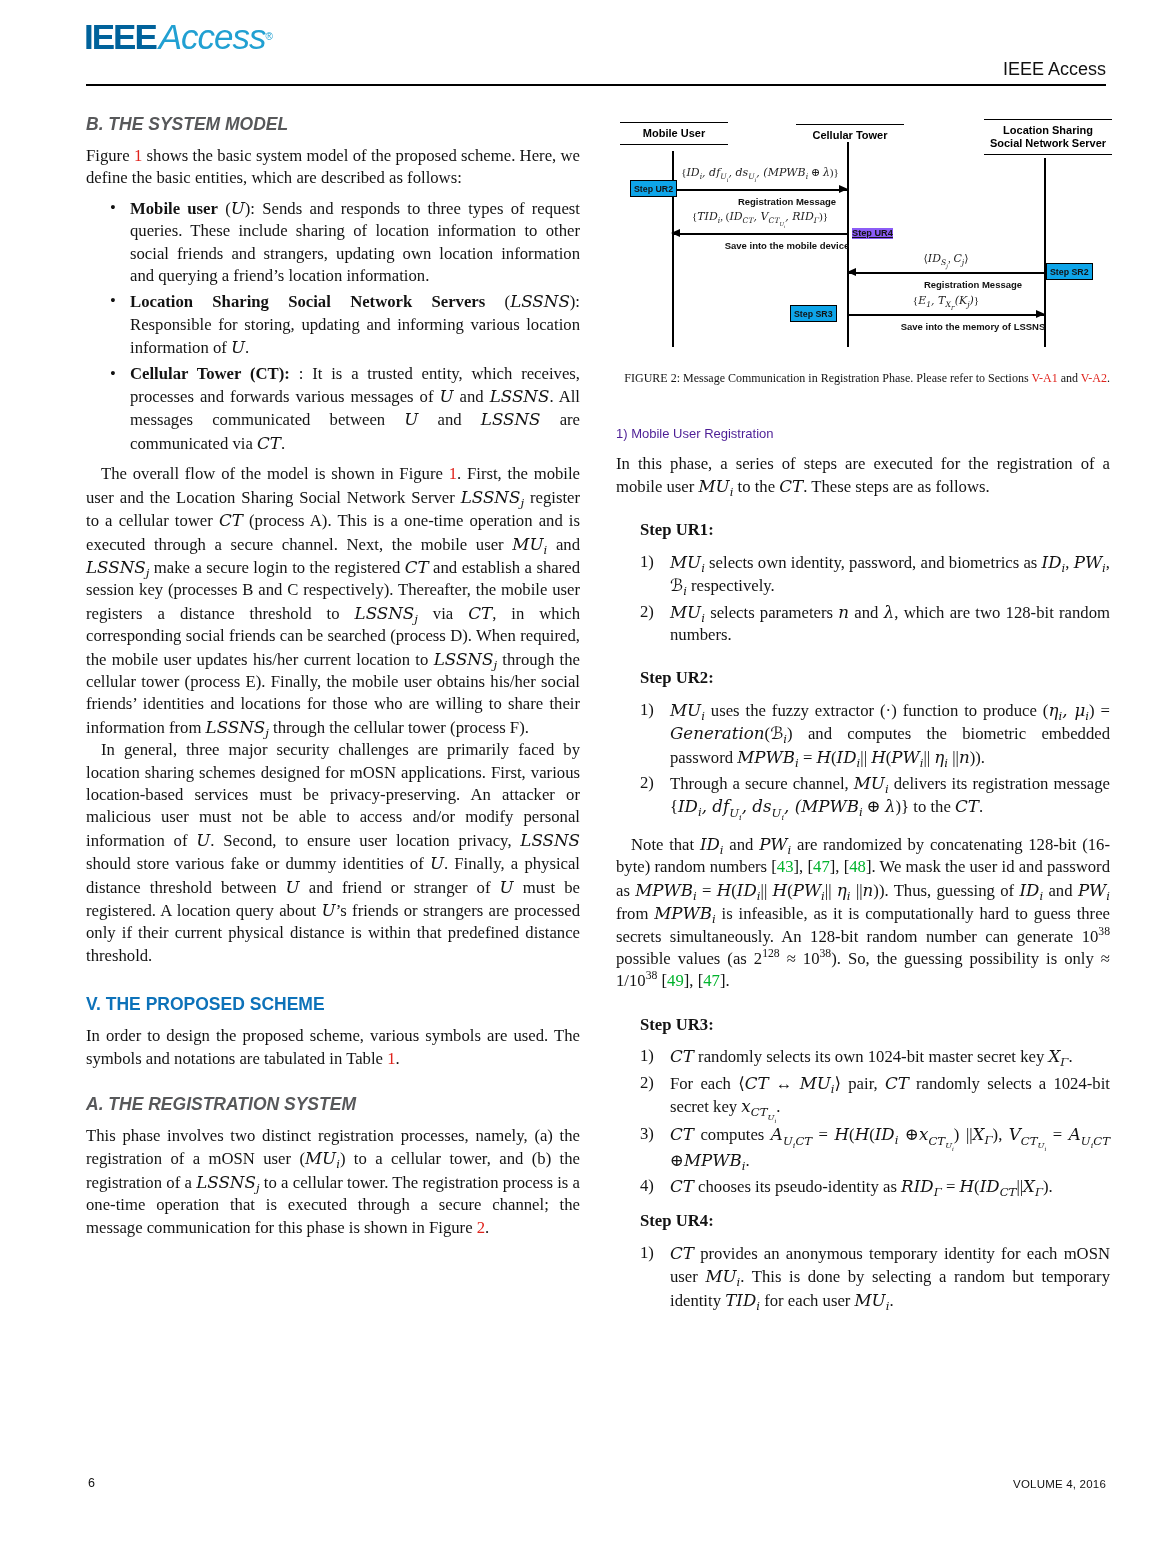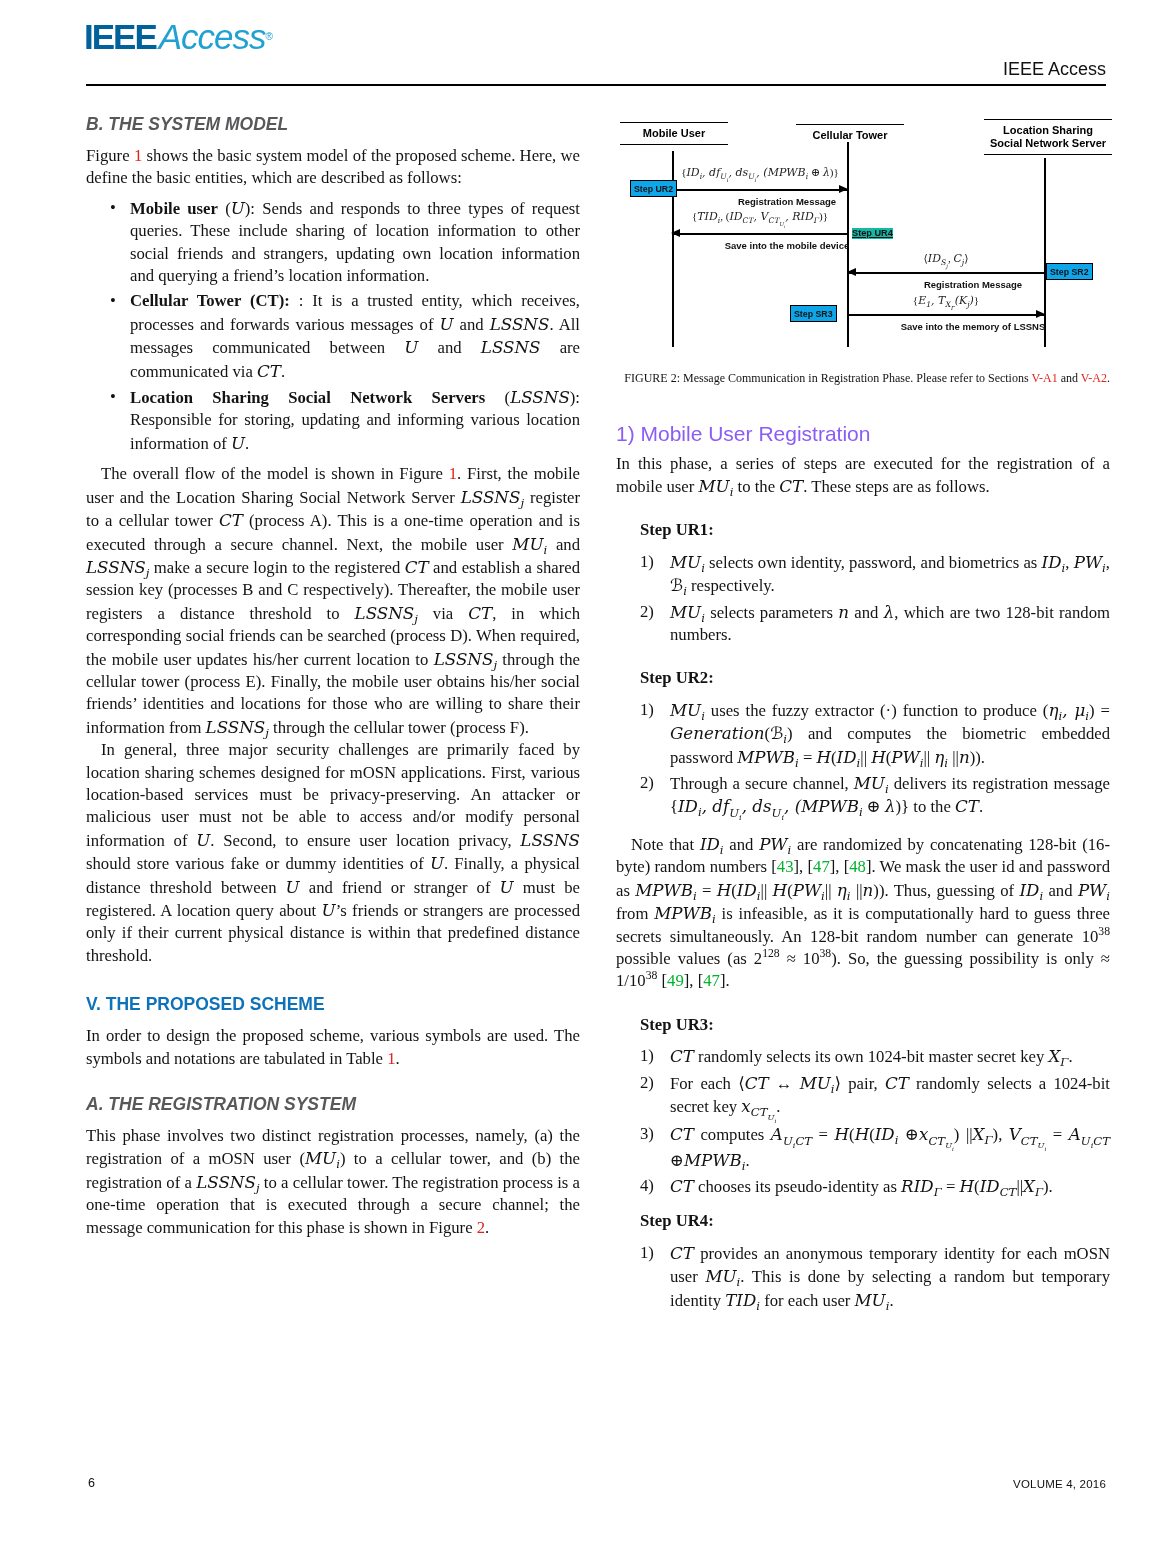--- a/index.html
+++ b/index.html
@@ -17,21 +17,21 @@
   .col-right{position:absolute;left:596px;top:112px;width:494px;}
   p{margin:0;text-align:justify;}
   .ind{text-indent:15px;}
   .m{font-style:italic;font-family:"DejaVu Serif","DejaVu Sans",serif;}
   sub,sup{font-size:70%;line-height:0;}
   .ref{color:#e0231c;}
   .cite{color:#00b32c;}
   .h-gray{font-family:"Liberation Sans",sans-serif;font-style:italic;font-weight:bold;font-size:17.5px;line-height:21px;color:#57585a;margin:2px 0 10px 0;}
   .h-blue{font-family:"Liberation Sans",sans-serif;font-weight:bold;font-size:17.5px;line-height:21px;color:#0d72b9;margin:27px 0 10px 0;}
   .h-gray2{margin-top:24px;}
-  .h-sub{font-family:"Liberation Sans",sans-serif;font-weight:normal;font-size:21px;line-height:19px;color:#8b5cf6;margin:36px 0 10px 0;}
+  .h-sub{font-family:"Liberation Sans",sans-serif;font-weight:normal;font-size:13px;line-height:19px;color:#4c1d95;margin:36px 0 10px 0;}
   .bl{margin:7px 0 8px 0;}
   .bli{position:relative;margin:0 0 3px 44px;text-align:justify;}
   .bli::before{content:"\2022";position:absolute;left:-20px;top:0;}
   .step-title{font-weight:bold;margin:21px 0 9px 24px;}
   .li{display:flex;margin:0 0 3px 24px;}
   .num{flex:0 0 30px;}
   .itxt{flex:1;text-align:justify;}
   .note{margin-top:14px;text-indent:15px;}
   .cap{font-size:12px;line-height:17.6px;margin-top:14px;text-align:right;}
   
@@ -40,41 +40,41 @@
   .box2{border-top:1.5px solid #000;border-bottom:1.5px solid #000;}
   .box1{border-top:1.5px solid #000;}
   .ll{position:absolute;width:1.5px;background:#000;}
   .mlabel{position:absolute;text-align:center;font-size:11px;line-height:13px;color:#222;white-space:nowrap;}
   .msub{position:absolute;text-align:center;font:bold 9.5px/11px "Liberation Sans",sans-serif;color:#111;padding-left:27px;}
   .arrow{position:absolute;height:1.5px;background:#000;}
   .ah{position:absolute;top:-3.6px;width:0;height:0;border-top:4.2px solid transparent;border-bottom:4.2px solid transparent;}
   .ah.r{right:-1px;border-left:9px solid #000;}
   .ah.l{left:-1px;border-right:9px solid #000;}
   .stepbox{position:absolute;border:1.3px solid #000;background:#0ea5e9;font:bold 8.8px/10px "Liberation Sans",sans-serif;padding:2.5px 3px;white-space:nowrap;}
-  .steptxt{position:absolute;background:#14b8a6;font:bold 9.2px/11px "Liberation Sans",sans-serif;white-space:nowrap;text-decoration:underline;}
+  .steptxt{position:absolute;background:#8b5cf6;font:bold 9.2px/11px "Liberation Sans",sans-serif;white-space:nowrap;text-decoration:underline;}
   
   .pageno{position:absolute;left:68px;top:1476px;font:12.5px "Liberation Sans",sans-serif;color:#111;}
   .volume{position:absolute;right:66px;top:1478px;font:11.5px "Liberation Sans",sans-serif;color:#111;letter-spacing:.2px;}
 </style>
 </head>
 <body>
 
 <div class="page">
 
   <div class="logo"><span class="ieee">IEEE</span><span class="access">Access</span><span class="reg">®</span></div>
   <div class="jlabel">IEEE Access</div>
   <div class="rule"></div>
 
   <div class="col-left">
     <h2 class="h-gray">B. THE SYSTEM MODEL</h2>
     <p>Figure <span class="ref">1</span> shows the basic system model of the proposed scheme. Here, we define the basic entities, which are described as follows:</p>
     <div class="bl">
       <div class="bli"><b>Mobile user</b> (<span class="m">U</span>): Sends and responds to three types of request queries. These include sharing of location information to other social friends and strangers, updating own location information and querying a friend’s location information.</div>
+      <div class="bli"><b>Location Sharing Social Network Servers</b> (<span class="m">LSSNS</span>): Responsible for storing, updating and informing various location information of <span class="m">U</span>.</div>
       <div class="bli"><b>Cellular Tower (CT):</b> : It is a trusted entity, which receives, processes and forwards various messages of <span class="m">U</span> and <span class="m">LSSNS</span>. All messages communicated between <span class="m">U</span> and <span class="m">LSSNS</span> are communicated via <span class="m">CT</span>.</div>
-      <div class="bli"><b>Location Sharing Social Network Servers</b> (<span class="m">LSSNS</span>): Responsible for storing, updating and informing various location information of <span class="m">U</span>.</div>
     </div>
     <p class="ind">The overall flow of the model is shown in Figure <span class="ref">1</span>. First, the mobile user and the Location Sharing Social Network Server <span class="m">LSSNS<sub>j</sub></span> register to a cellular tower <span class="m">CT</span> (process A). This is a one-time operation and is executed through a secure channel. Next, the mobile user <span class="m">MU<sub>i</sub></span> and <span class="m">LSSNS<sub>j</sub></span> make a secure login to the registered <span class="m">CT</span> and establish a shared session key (processes B and C respectively). Thereafter, the mobile user registers a distance threshold to <span class="m">LSSNS<sub>j</sub></span> via <span class="m">CT</span>, in which corresponding social friends can be searched (process D). When required, the mobile user updates his/her current location to <span class="m">LSSNS<sub>j</sub></span> through the cellular tower (process E). Finally, the mobile user obtains his/her social friends’ identities and locations for those who are willing to share their information from <span class="m">LSSNS<sub>j</sub></span> through the cellular tower (process F).</p>
     <p class="ind">In general, three major security challenges are primarily faced by location sharing schemes designed for mOSN applications. First, various location-based services must be privacy-preserving. An attacker or malicious user must not be able to access and/or modify personal information of <span class="m">U</span>. Second, to ensure user location privacy, <span class="m">LSSNS</span> should store various fake or dummy identities of <span class="m">U</span>. Finally, a physical distance threshold between <span class="m">U</span> and friend or stranger of <span class="m">U</span> must be registered. A location query about <span class="m">U</span>’s friends or strangers are processed only if their current physical distance is within that predefined distance threshold.</p>
     <h2 class="h-blue">V. THE PROPOSED SCHEME</h2>
     <p>In order to design the proposed scheme, various symbols are used. The symbols and notations are tabulated in Table <span class="ref">1</span>.</p>
     <h2 class="h-gray h-gray2">A. THE REGISTRATION SYSTEM</h2>
     <p>This phase involves two distinct registration processes, namely, (a) the registration of a mOSN user (<span class="m">MU<sub>i</sub></span>) to a cellular tower, and (b) the registration of a <span class="m">LSSNS<sub>j</sub></span> to a cellular tower. The registration process is a one-time operation that is executed through a secure channel; the message communication for this phase is shown in Figure <span class="ref">2</span>.</p>
   </div>
 
   <div class="col-right">

